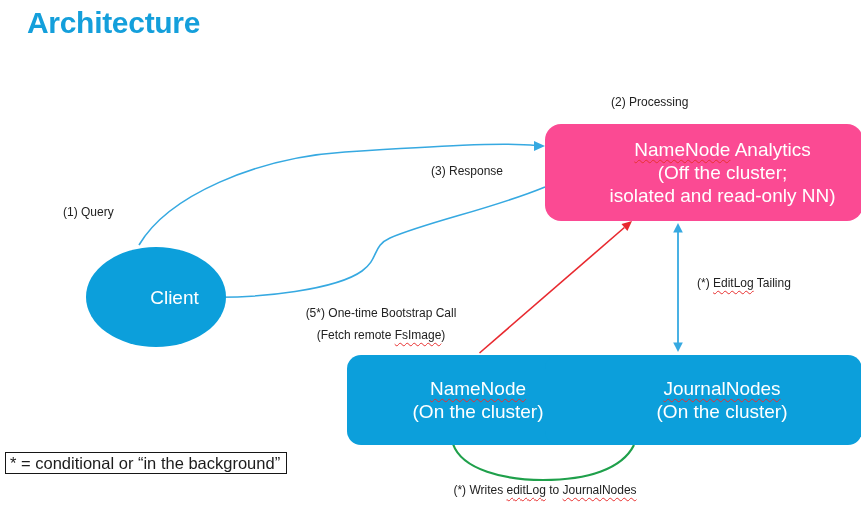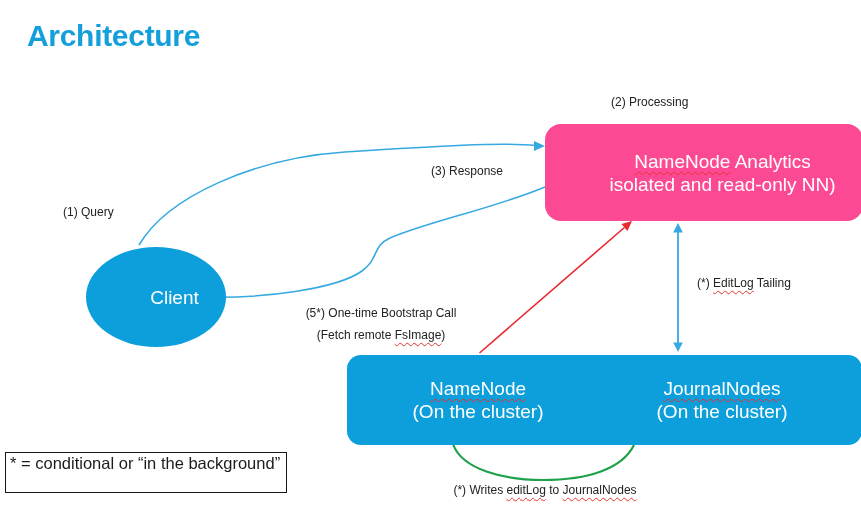--- a/index.html
+++ b/index.html
@@ -7,21 +7,21 @@
     position: relative;
     width: 861px;
     height: 526px;
     background: #ffffff;
     overflow: hidden;
     font-family: "Liberation Sans", sans-serif;
     color: #222222;
   }
   .abs { position: absolute; }
   .page-title {
-    left: 27px; top: 19px;
+    left: 27px; top: 6px;
     font-size: 30px;
     font-weight: 700;
     color: #149fdb;
     letter-spacing: -0.3px;
   }
   .page-subtitle {
     left: 27px; top: 43px;
     font-size: 20px;
     color: #8a8a8a;
   }
@@ -65,21 +65,21 @@
   }
   .lbl-query      { left: 63px;  top: 205px; }
   .lbl-processing { left: 611px; top: 95px; }
   .lbl-response   { left: 431px; top: 164px; }
   .lbl-editlog    { left: 689px; top: 276px; margin-left: 8px; }
   .lbl-bootstrap  { left: 250px; top: 302px; width: 262px; text-align: center; line-height: 22px; }
   .lbl-writes     { left: 398px; top: 483px; width: 294px; text-align: center; }
   .legend-box {
     left: 5px; top: 452px;
     border: 1.5px solid #161616;
-    padding: 1px 6px 19px 4px;
+    padding: 1px 6px 0 4px;
     font-size: 16.5px;
     color: #1c1c1c;
     background: #ffffff;
     white-space: nowrap;
   }
   .sq {
     text-decoration-line: underline;
     text-decoration-style: wavy;
     text-decoration-color: #e83030;
     text-decoration-thickness: 1px;
@@ -111,20 +111,21 @@
   </svg>
 
   <div class="abs page-title">Architecture</div>
 
   <div class="abs node node-blue client-node">
     <span>Client</span>
   </div>
 
   <div class="abs node node-pink nna-node">
     <span><span class="sq">NameNode</span><span> Analytics</span></span>
+    <span>(Off the cluster;</span>
     <span>isolated and read-only NN)</span>
   </div>
 
   <div class="abs node node-blue namenode-node">
     <span class="sq">NameNode</span>
     <span>(On the cluster)</span>
   </div>
 
   <div class="abs node node-blue journalnodes-node">
     <span class="sq">JournalNodes</span>

